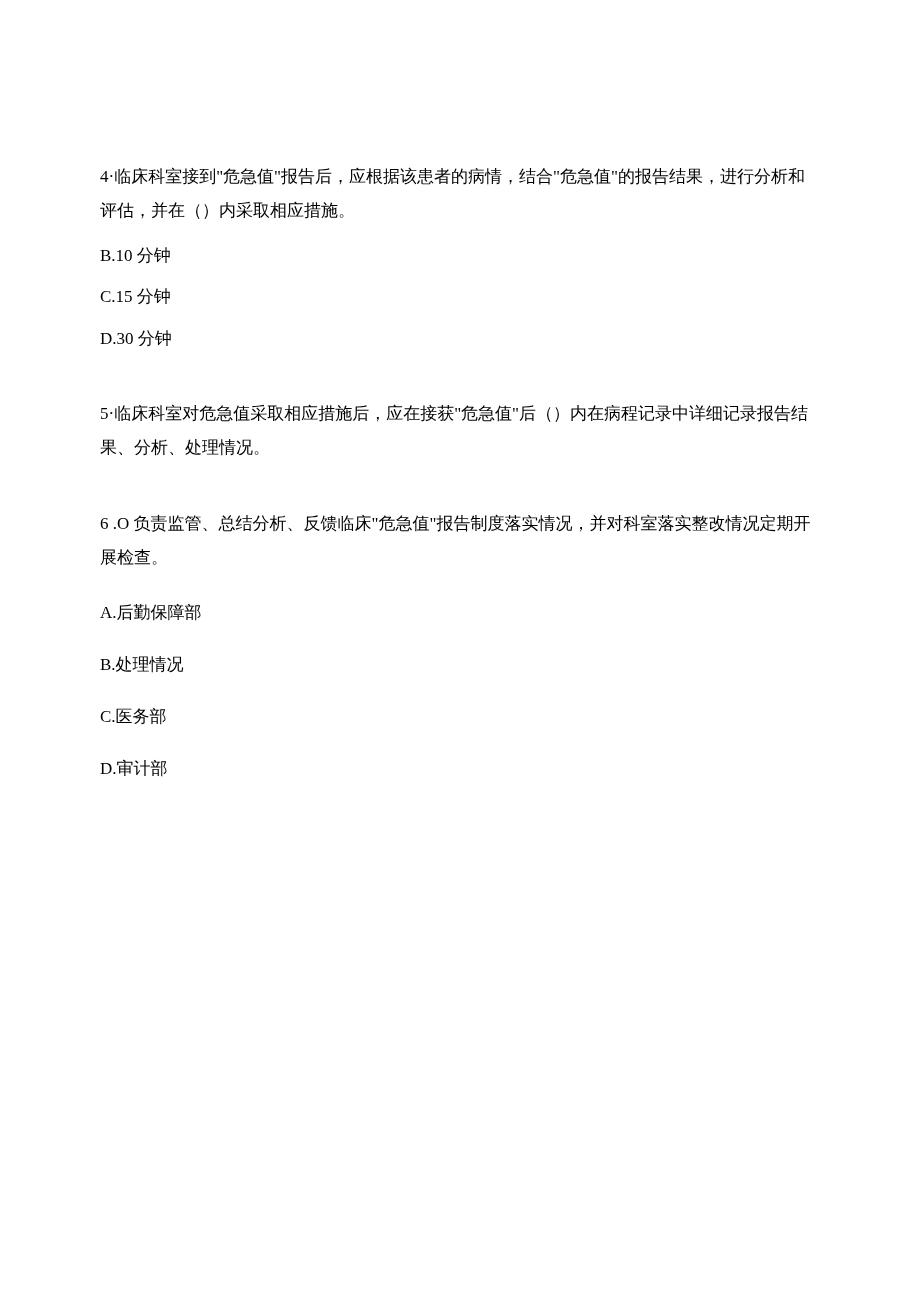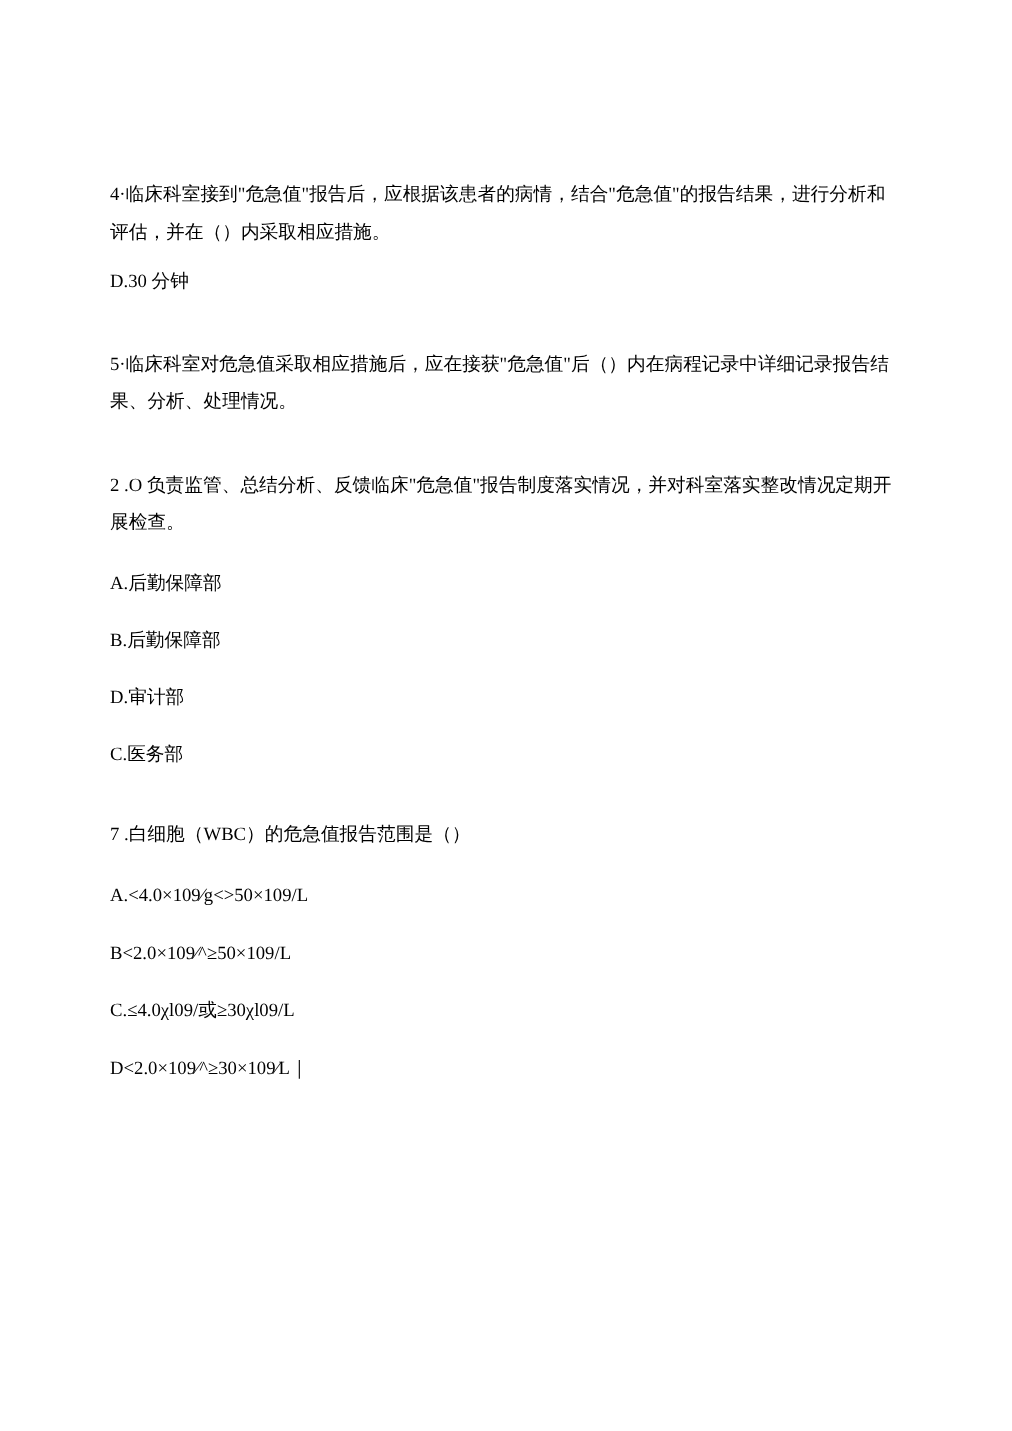--- a/index.html
+++ b/index.html
@@ -37,36 +37,31 @@
     margin-left: 20px;
   }
 </style>
 </head>
 <body>
 
 <div class="page">
 
   <div class="question">
     <div class="question-text">4·临床科室接到"危急值"报告后，应根据该患者的病情，结合"危急值"的报告结果，进行分析和评估，并在（）内采取相应措施。</div>
+    <div class="option">B.10 分钟</div>
+    <div class="option">C.15 分钟</div>
     <div class="option">D.30 分钟</div>
   </div>
 
   <div class="question">
     <div class="question-text">5·临床科室对危急值采取相应措施后，应在接获"危急值"后（）内在病程记录中详细记录报告结果、分析、处理情况。</div>
   </div>
 
   <div class="question tight">
-    <div class="question-text">2 .O 负责监管、总结分析、反馈临床"危急值"报告制度落实情况，并对科室落实整改情况定期开展检查。</div>
+    <div class="question-text">6 .O 负责监管、总结分析、反馈临床"危急值"报告制度落实情况，并对科室落实整改情况定期开展检查。</div>
     <div class="option">A.后勤保障部</div>
-    <div class="option">B.后勤保障部</div>
+    <div class="option">B.处理情况</div>
+    <div class="option">C.医务部</div>
     <div class="option">D.审计部</div>
-    <div class="option">C.医务部</div>
   </div>
 
-  <div class="question tight">
-    <div class="question-text">7 .白细胞（WBC）的危急值报告范围是（）</div>
-    <div class="option">A.&lt;4.0×109⁄g&lt;&gt;50×109/L</div>
-    <div class="option">B&lt;2.0×109⁄^≥50×109/L</div>
-    <div class="option">C.≤4.0χl09/或≥30χl09/L</div>
-    <div class="option">D&lt;2.0×109⁄^≥30×109⁄L｜</div>
-  </div>
 
 </div>
 
 </body></html>

